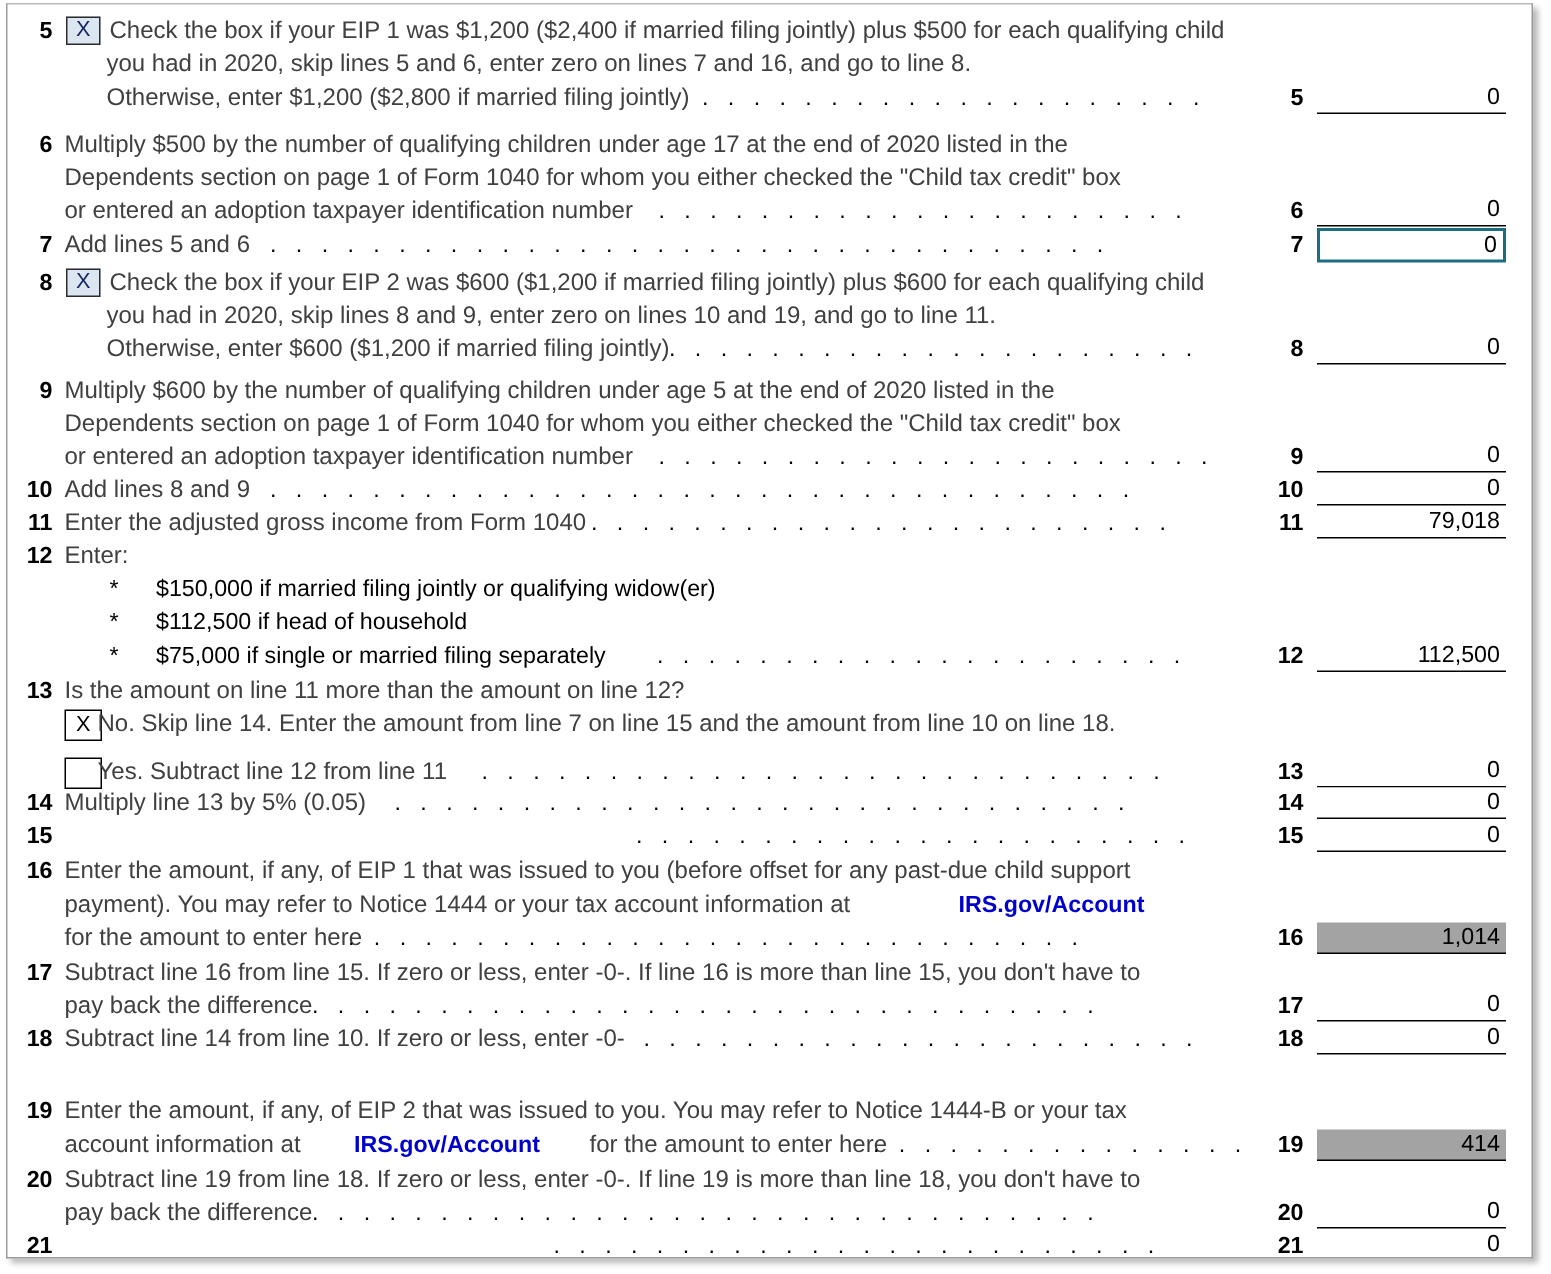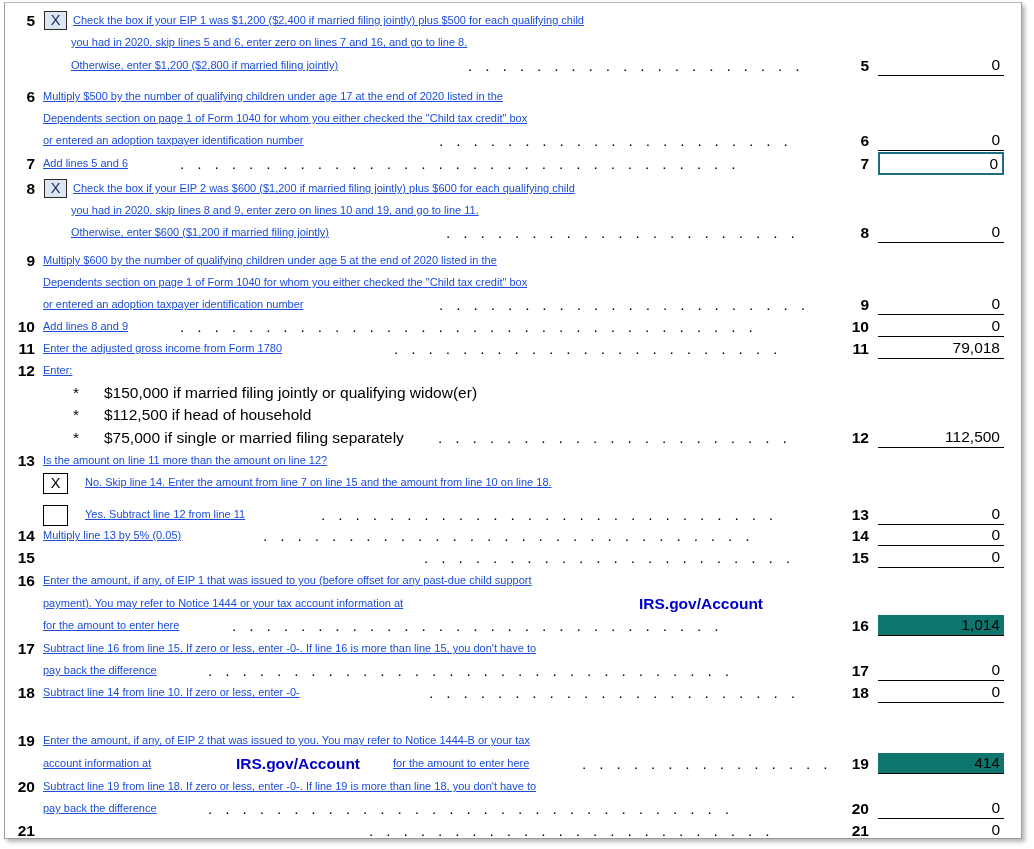--- a/index.html
+++ b/index.html
@@ -58,28 +58,27 @@
     font-size: 15.5px;
     color: #000000;
     line-height: 23px;
   }
   .lineno.left { left: 4px; }
 
   .text {
     position: absolute;
     left: 38px;
     top: 0;
-    font-size: 11px;
-    color: #1d4ed8;
+    font-size: 16px;
+    color: #404040;
     line-height: 23px;
     white-space: nowrap;
-    text-decoration: underline;
   }
   .text.ind1 { left: 66px; }
-  .text.cb   { left: 80px; }
+  .text.cb   { left: 60px; }
 
   
   .dots {
     position: absolute;
     top: 0;
     height: 23px;
     line-height: 23px;
     font-size: 15.5px;
     color: #000000;
     letter-spacing: 0;
@@ -108,21 +107,21 @@
     box-sizing: border-box;
     border-bottom: 1.6px solid #000000;
     text-align: right;
     font-size: 15.5px;
     line-height: 20px;
     color: #000000;
     padding-right: 4px;
     background: #ffffff;
   }
   .amt.hl {
-    background: #0f766e;
+    background: #a3a3a3;
     padding-left: 30px;
   }
   .amt.focused {
     border: 2px solid #1b6e80;
     background: #ffffff;
     height: 23px;
     line-height: 19px;
     top: 0px;
   }
 
@@ -260,21 +259,21 @@
     <div class="row" style="top:312px">
       <div class="lineno left">10</div>
       <div class="text">Add lines 8 and 9</div>
       <div class="dots" style="left:175px;width:656px">.&nbsp;&nbsp;&nbsp;.&nbsp;&nbsp;&nbsp;.&nbsp;&nbsp;&nbsp;.&nbsp;&nbsp;&nbsp;.&nbsp;&nbsp;&nbsp;.&nbsp;&nbsp;&nbsp;.&nbsp;&nbsp;&nbsp;.&nbsp;&nbsp;&nbsp;.&nbsp;&nbsp;&nbsp;.&nbsp;&nbsp;&nbsp;.&nbsp;&nbsp;&nbsp;.&nbsp;&nbsp;&nbsp;.&nbsp;&nbsp;&nbsp;.&nbsp;&nbsp;&nbsp;.&nbsp;&nbsp;&nbsp;.&nbsp;&nbsp;&nbsp;.&nbsp;&nbsp;&nbsp;.&nbsp;&nbsp;&nbsp;.&nbsp;&nbsp;&nbsp;.&nbsp;&nbsp;&nbsp;.&nbsp;&nbsp;&nbsp;.&nbsp;&nbsp;&nbsp;.&nbsp;&nbsp;&nbsp;.&nbsp;&nbsp;&nbsp;.&nbsp;&nbsp;&nbsp;.&nbsp;&nbsp;&nbsp;.&nbsp;&nbsp;&nbsp;.&nbsp;&nbsp;&nbsp;.&nbsp;&nbsp;&nbsp;.&nbsp;&nbsp;&nbsp;.&nbsp;&nbsp;&nbsp;.&nbsp;&nbsp;&nbsp;.&nbsp;&nbsp;&nbsp;.</div>
       <div class="amt-no">10</div>
       <div class="amt">0</div>
     </div>
 
     <div class="row" style="top:334px">
       <div class="lineno left">11</div>
-      <div class="text">Enter the adjusted gross income from Form 1780</div>
+      <div class="text">Enter the adjusted gross income from Form 1040</div>
       <div class="dots" style="left:389px;width:442px">.&nbsp;&nbsp;&nbsp;.&nbsp;&nbsp;&nbsp;.&nbsp;&nbsp;&nbsp;.&nbsp;&nbsp;&nbsp;.&nbsp;&nbsp;&nbsp;.&nbsp;&nbsp;&nbsp;.&nbsp;&nbsp;&nbsp;.&nbsp;&nbsp;&nbsp;.&nbsp;&nbsp;&nbsp;.&nbsp;&nbsp;&nbsp;.&nbsp;&nbsp;&nbsp;.&nbsp;&nbsp;&nbsp;.&nbsp;&nbsp;&nbsp;.&nbsp;&nbsp;&nbsp;.&nbsp;&nbsp;&nbsp;.&nbsp;&nbsp;&nbsp;.&nbsp;&nbsp;&nbsp;.&nbsp;&nbsp;&nbsp;.&nbsp;&nbsp;&nbsp;.&nbsp;&nbsp;&nbsp;.&nbsp;&nbsp;&nbsp;.&nbsp;&nbsp;&nbsp;.</div>
       <div class="amt-no">11</div>
       <div class="amt">79,018</div>
     </div>
 
     <div class="row" style="top:356px">
       <div class="lineno left">12</div>
       <div class="text">Enter:</div>
     </div>
     <div class="row" style="top:378px">

